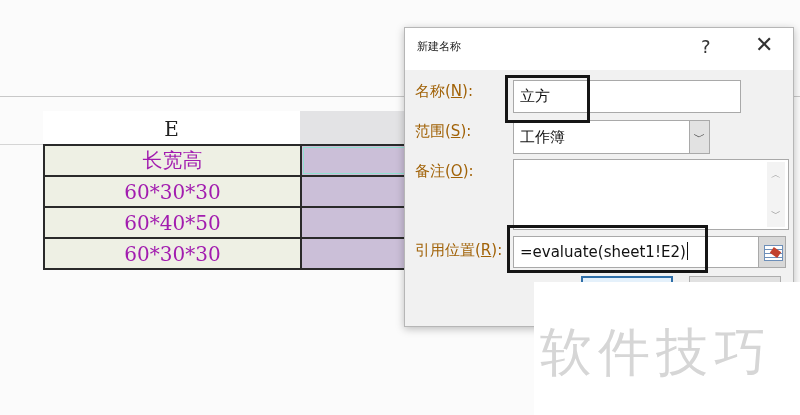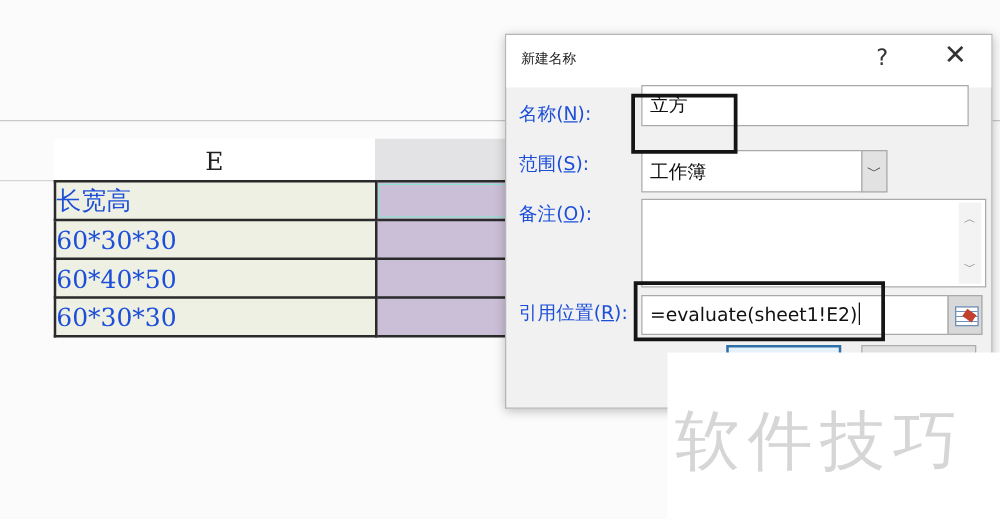--- a/index.html
+++ b/index.html
@@ -3,30 +3,30 @@
 <meta charset="utf-8">
 <style>
   html, body { margin:0; padding:0; }
   body { width:800px; height:415px; position:relative; overflow:hidden; background:#fbfbfb; font-family:"DejaVu Sans", sans-serif; }
   .hline { position:absolute; left:0; top:96px; width:800px; height:1px; background:#c8c8c8; }
   .col-header-e { position:absolute; left:43px; top:111px; width:257px; height:33px; background:#ffffff; text-align:center; font-family:"DejaVu Serif", serif; font-size:20px; line-height:36px; color:#222; }
   .col-header-f { position:absolute; left:300px; top:111px; width:120px; height:33px; background:#e3e3e5; }
   .sheet-row-line { position:absolute; left:0; top:144px; width:43px; height:1px; background:#d5d5d5; }
   .grid { position:absolute; left:43px; top:144px; border-collapse:collapse; }
   .grid td { border:2px solid #2a2a2a; height:29px; padding:0; }
-  .grid td.e { width:255px; background:#eef0e4; font-family:"DejaVu Serif", serif; font-size:20px; color:#1d4ed8; }
+  .grid td.e { width:255px; background:#eef0e4; text-align:center; font-family:"DejaVu Serif", serif; font-size:20px; color:#a21caf; }
   .grid td.f { width:140px; background:#cbbfd8; }
   .grid tr.first td.f { outline:1px solid #8fe0cf; outline-offset:-3px; }
 
   .dialog { position:absolute; left:404px; top:27px; width:388px; height:298px; background:#f1f1f1; border:1px solid #b6b6b6; box-shadow:0 2px 8px rgba(0,0,0,0.25); }
   .dlg-titlebar { position:absolute; left:0; top:0; width:388px; height:42px; background:#ffffff; }
   .dlg-title { position:absolute; left:12px; top:11px; font-size:11px; color:#222; }
   .dlg-help { position:absolute; left:296px; top:8px; font-size:18px; color:#333; cursor:pointer; }
   .dlg-close { position:absolute; left:350px; top:4px; font-size:22px; color:#333; cursor:pointer; }
-  .lbl { position:absolute; left:10px; font-size:15px; color:#1d4ed8; }
+  .lbl { position:absolute; left:10px; font-size:15px; color:#a16207; }
   .lbl u { text-decoration:underline; }
   .field { position:absolute; background:#ffffff; border:1px solid #a9a9a9; box-sizing:border-box; font-size:15px; color:#111; padding-left:6px; }
   .dropdown-btn { position:absolute; left:284px; top:92px; width:21px; height:34px; background:#e2e2e2; border:1px solid #a9a9a9; box-sizing:border-box; text-align:center; font-size:12px; color:#444; line-height:32px; cursor:pointer; }
   .scroll { position:absolute; left:362px; top:134px; width:18px; height:65px; background:#f3f3f3; }
   .scroll .up { position:absolute; top:6px; left:4px; font-size:10px; color:#888; }
   .scroll .down { position:absolute; bottom:6px; left:4px; font-size:10px; color:#888; }
   .refpicker { position:absolute; left:353px; top:208px; width:28px; height:32px; background:#d8d8d8; border:1px solid #a9a9a9; box-sizing:border-box; cursor:pointer; }
   .refpicker .g { position:absolute; left:5px; top:8px; width:17px; height:14px; background:repeating-linear-gradient(#ffffff 0 3px, #6d8fb9 3px 4px); border:1px solid #6d8fb9; }
   .refpicker .a { position:absolute; left:12px; top:12px; width:9px; height:7px; background:#c2412d; transform:rotate(35deg); }
   .ok-btn { position:absolute; left:176px; top:248px; width:92px; height:30px; background:#e5f1fb; border:2px solid #2f6fa8; box-sizing:border-box; cursor:pointer; }
@@ -66,21 +66,21 @@
   </table>
 
 <div class="dialog">
   <div class="dlg-titlebar">
     <span class="dlg-title">新建名称</span>
     <span class="dlg-help">?</span>
     <span class="dlg-close">✕</span>
   </div>
 
   <div class="lbl" style="top:54px;"><span>名称(</span><u>N</u><span>):</span></div>
-  <div class="field" style="left:108px; top:40px; width:262px; height:33px; line-height:31px;">立方</div>
+  <div class="field" style="left:108px; top:52px; width:228px; height:33px; line-height:31px;">立方</div>
 
   <div class="lbl" style="top:94px;"><span>范围(</span><u>S</u><span>):</span></div>
   <div class="field" style="left:108px; top:92px; width:177px; height:34px; line-height:32px;">工作簿</div>
   <div class="dropdown-btn">﹀</div>
 
   <div class="lbl" style="top:134px;"><span>备注(</span><u>O</u><span>):</span></div>
   <div class="field" style="left:108px; top:131px; width:276px; height:71px;"></div>
   <div class="scroll">
     <span class="up">︿</span>
     <span class="down">﹀</span>

